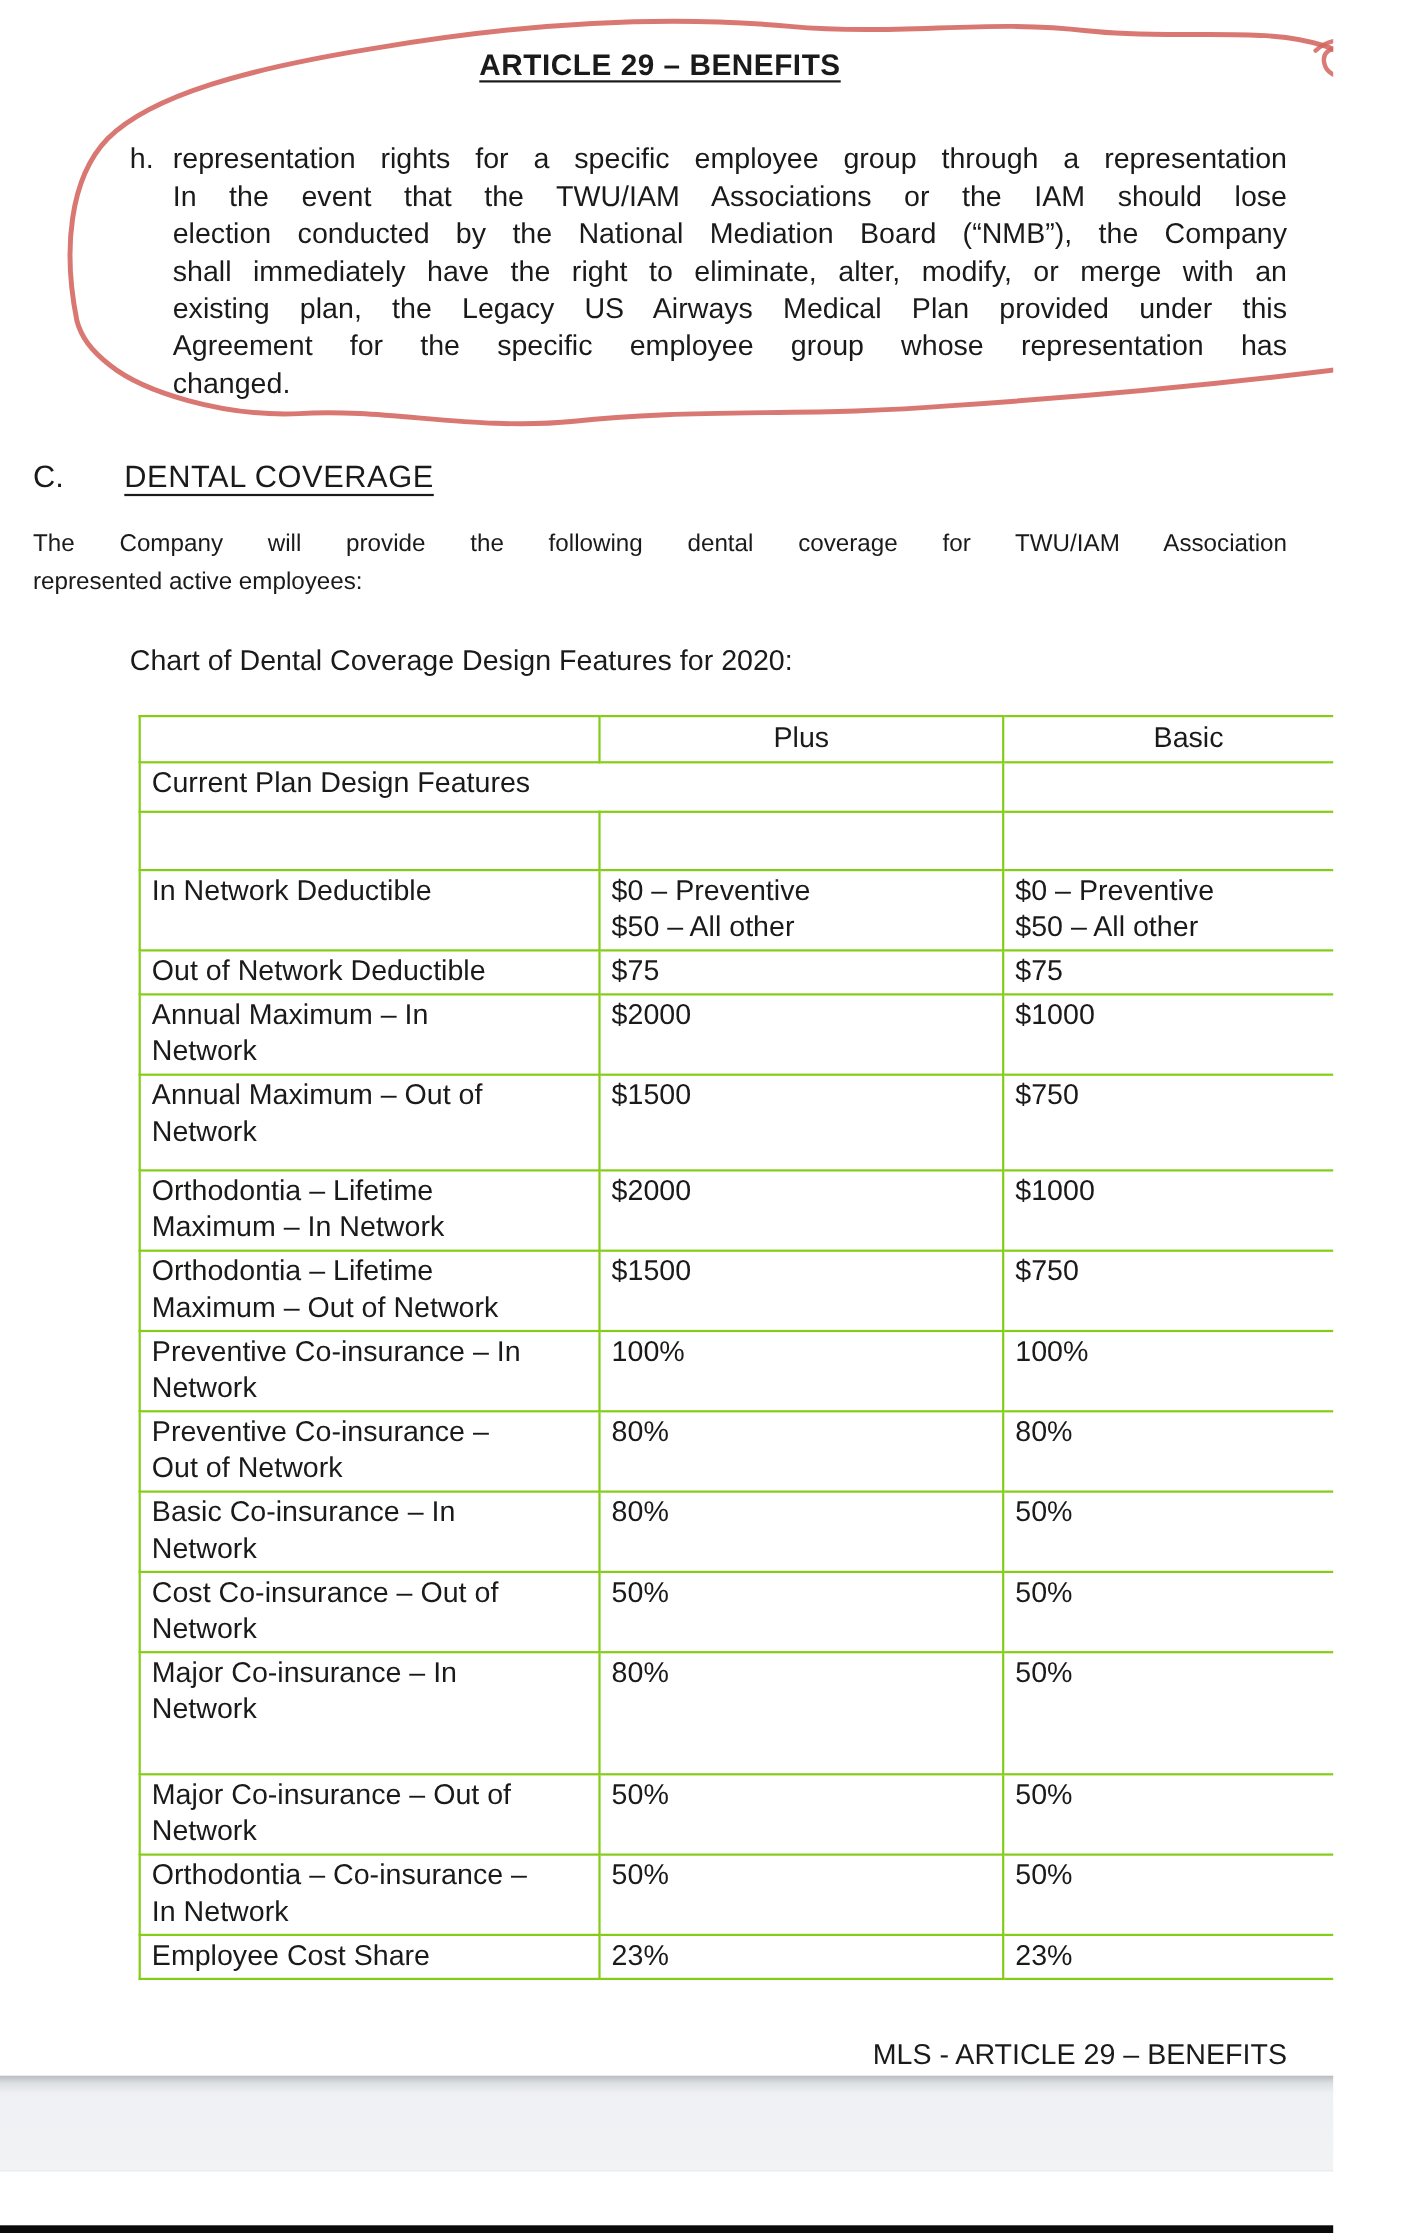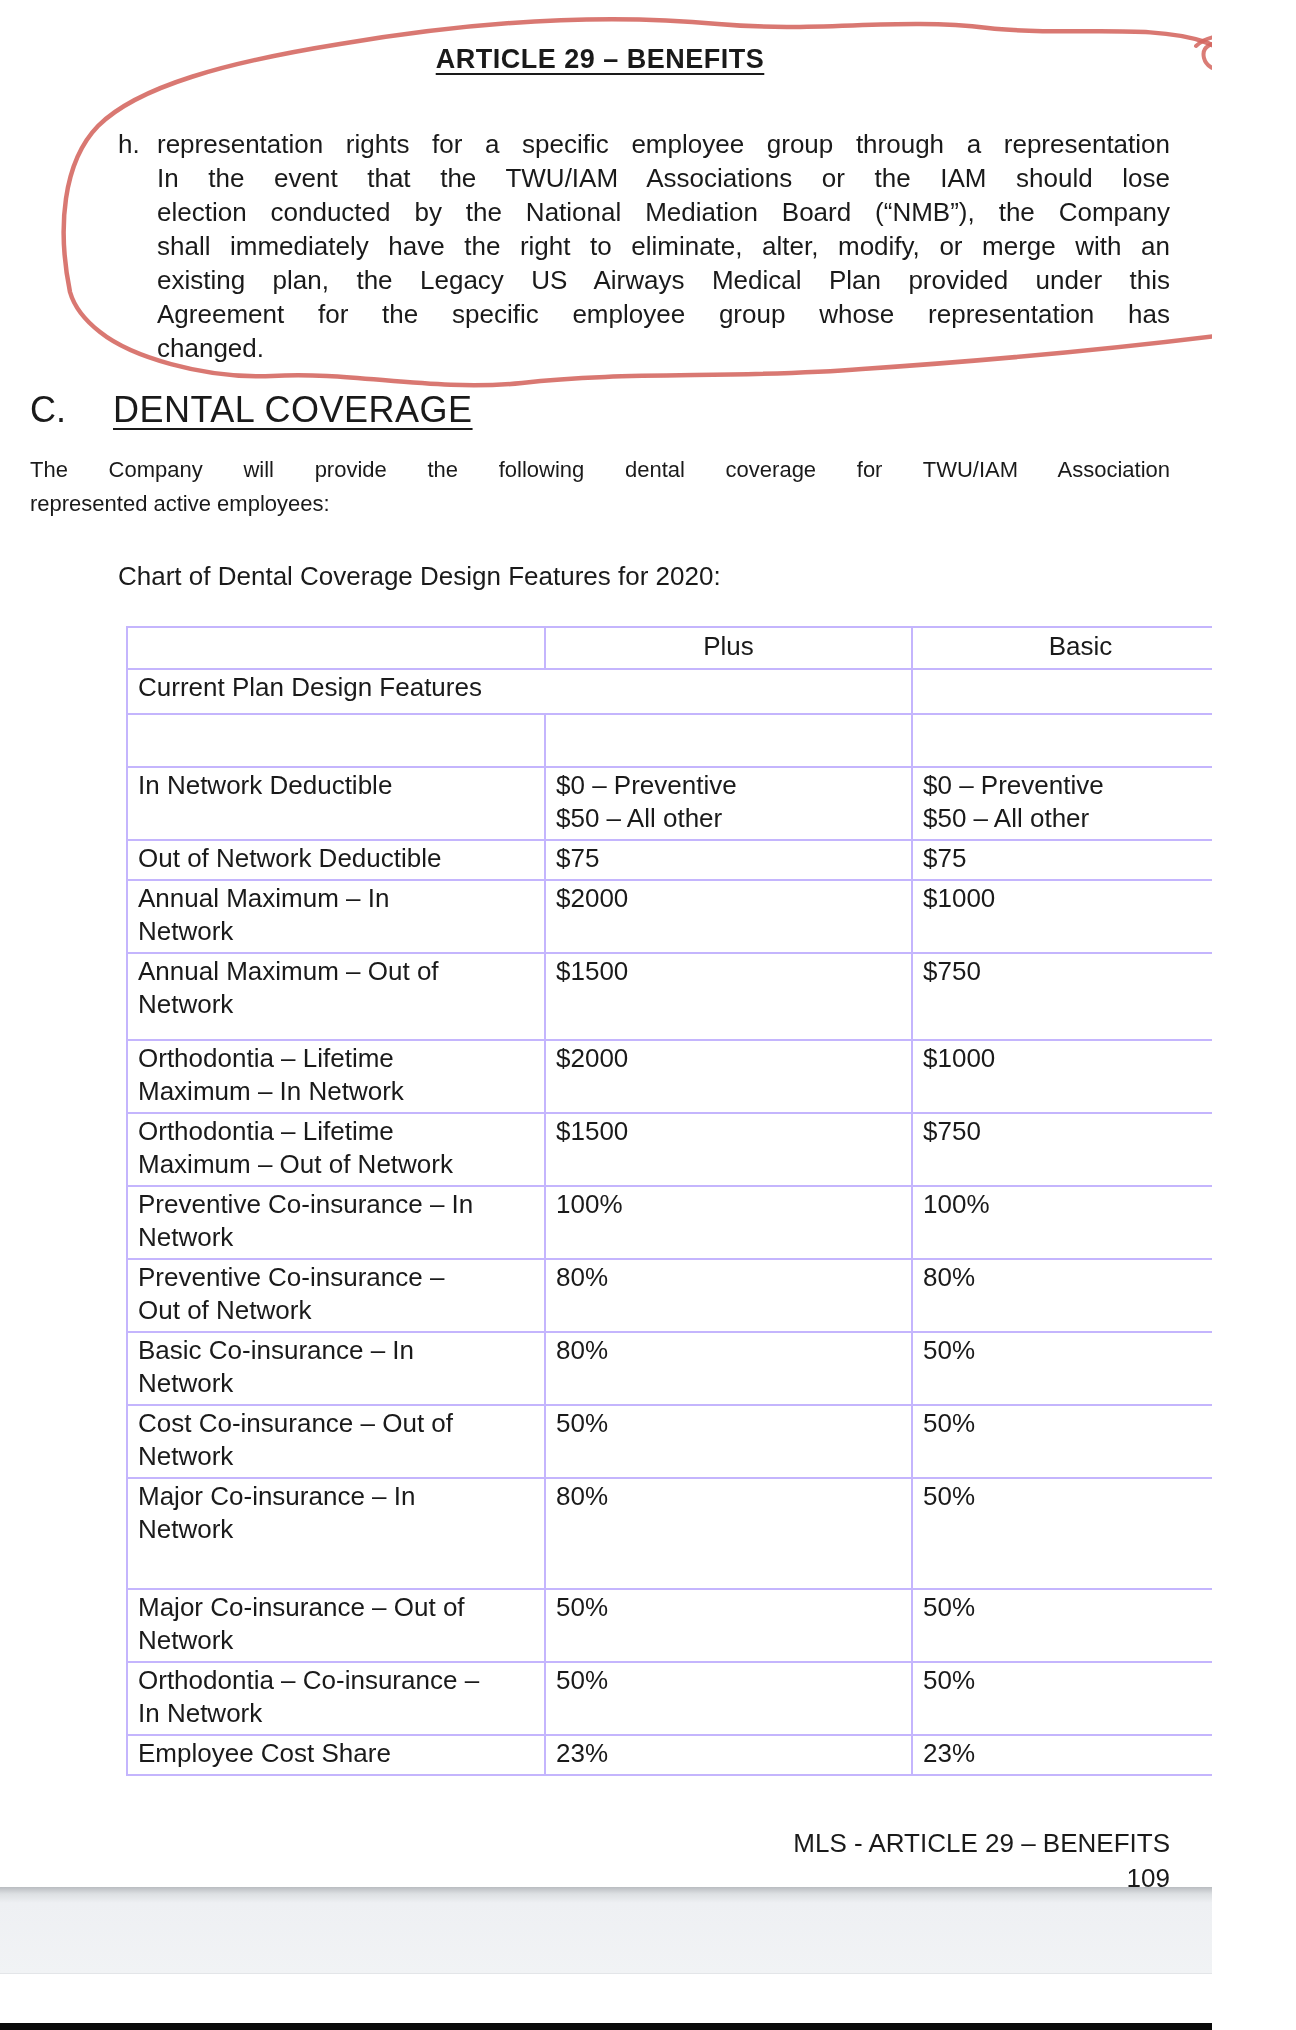--- a/index.html
+++ b/index.html
@@ -34,22 +34,22 @@
     padding-left:88px;
     font-size:26px;
     line-height:34px;
   }
   .para-h .marker{flex:0 0 39px;}
   .para-h .ptext{flex:1 1 auto;min-width:0;}
   [data-bind-lines] div{text-align:justify;text-align-last:justify;}
   [data-bind-lines] div.last{text-align-last:left;}
   
   .section-c{
-    margin-top:28px;
-    font-size:36px;
+    margin-top:52px;
+    font-size:28px;
     line-height:34px;
   }
   .section-c .cmark{display:inline-block;width:83px;}
   .section-c .cheading{
     text-decoration:underline;
     text-decoration-thickness:2px;
     text-underline-offset:6px;
     letter-spacing:.5px;
   }
   .intro{
@@ -64,21 +64,21 @@
   
   table.dental{
     border-collapse:collapse;
     table-layout:fixed;
     width:1122px;
     margin:34px 0 0 96px;
     font-size:26px;
     line-height:33px;
   }
   table.dental td{
-    border:2px solid #c4b5fd;
+    border:2px solid #84cc16;
     vertical-align:top;
     padding:1px 8px 4px 10px;
     overflow:hidden;
     margin-left:22px;
   }
   col.c1{width:418px;} col.c2{width:367px;} col.c3{width:337px;}
   tr.hdr td{text-align:center;height:36px;padding:2px 6px;}
   tr.sub td{height:38px;}
   tr.spacer td{height:46px;}
   tbody.rows td:first-child{padding-right:56px;}

